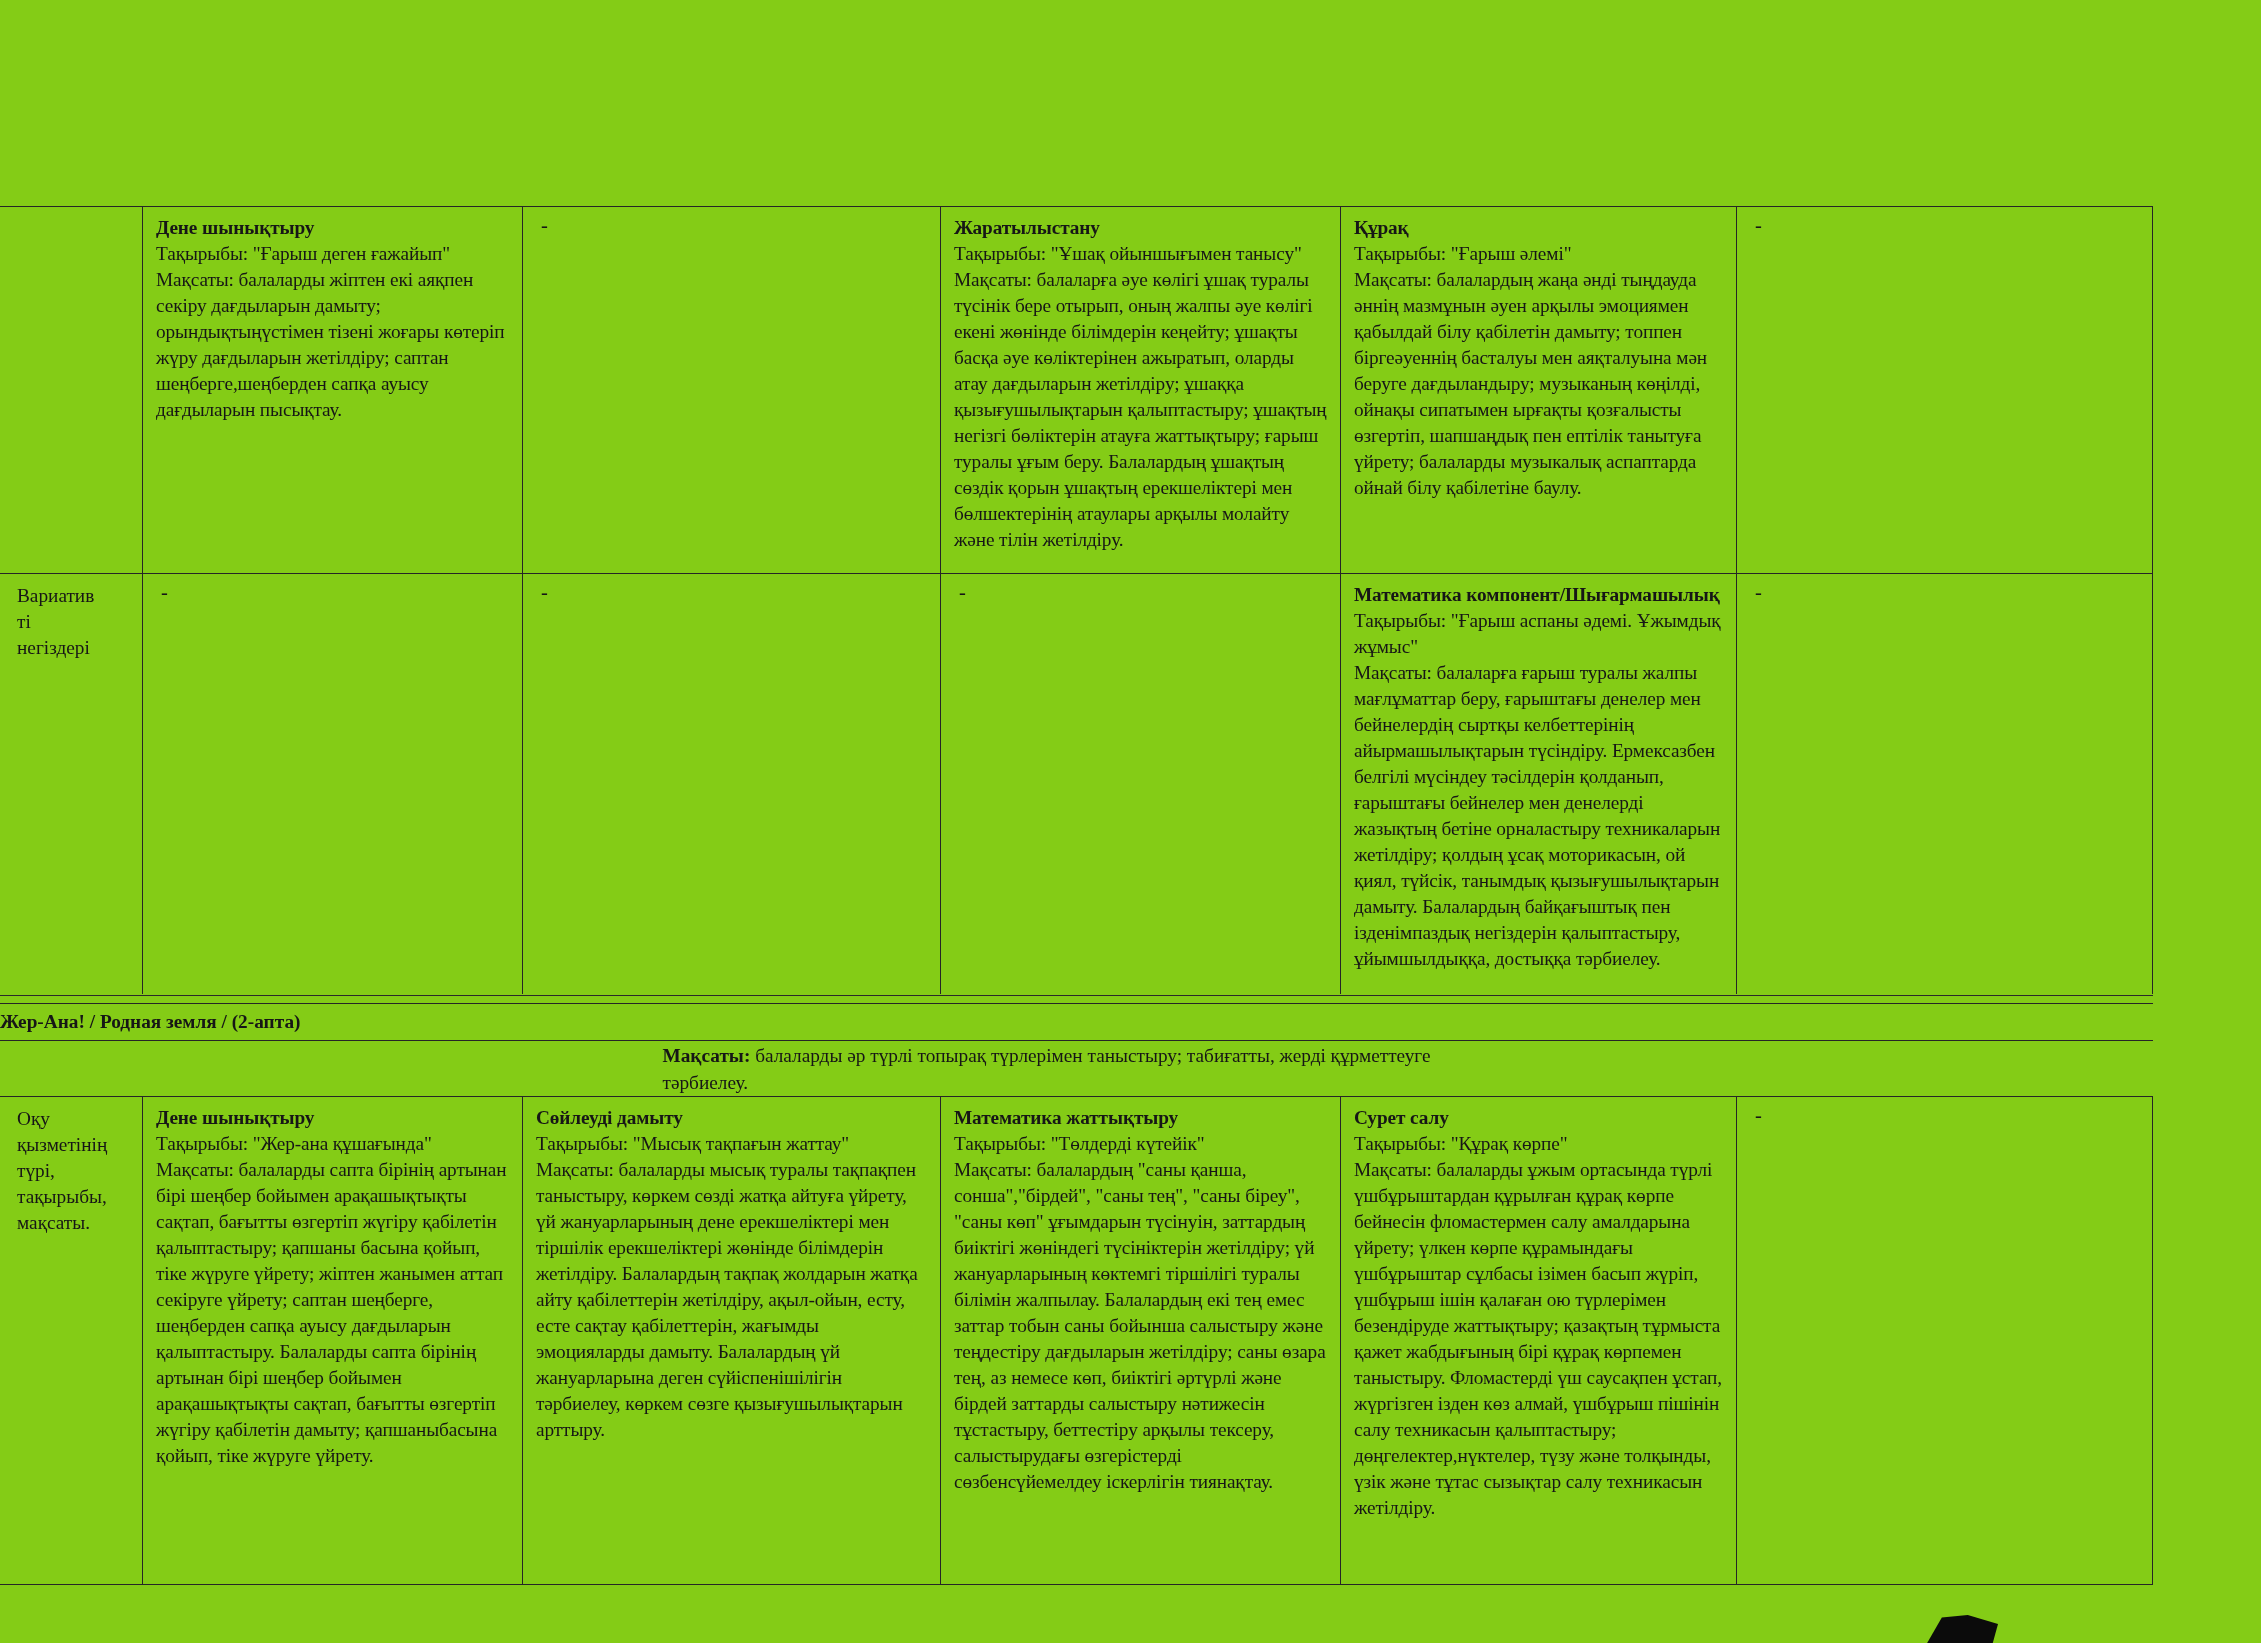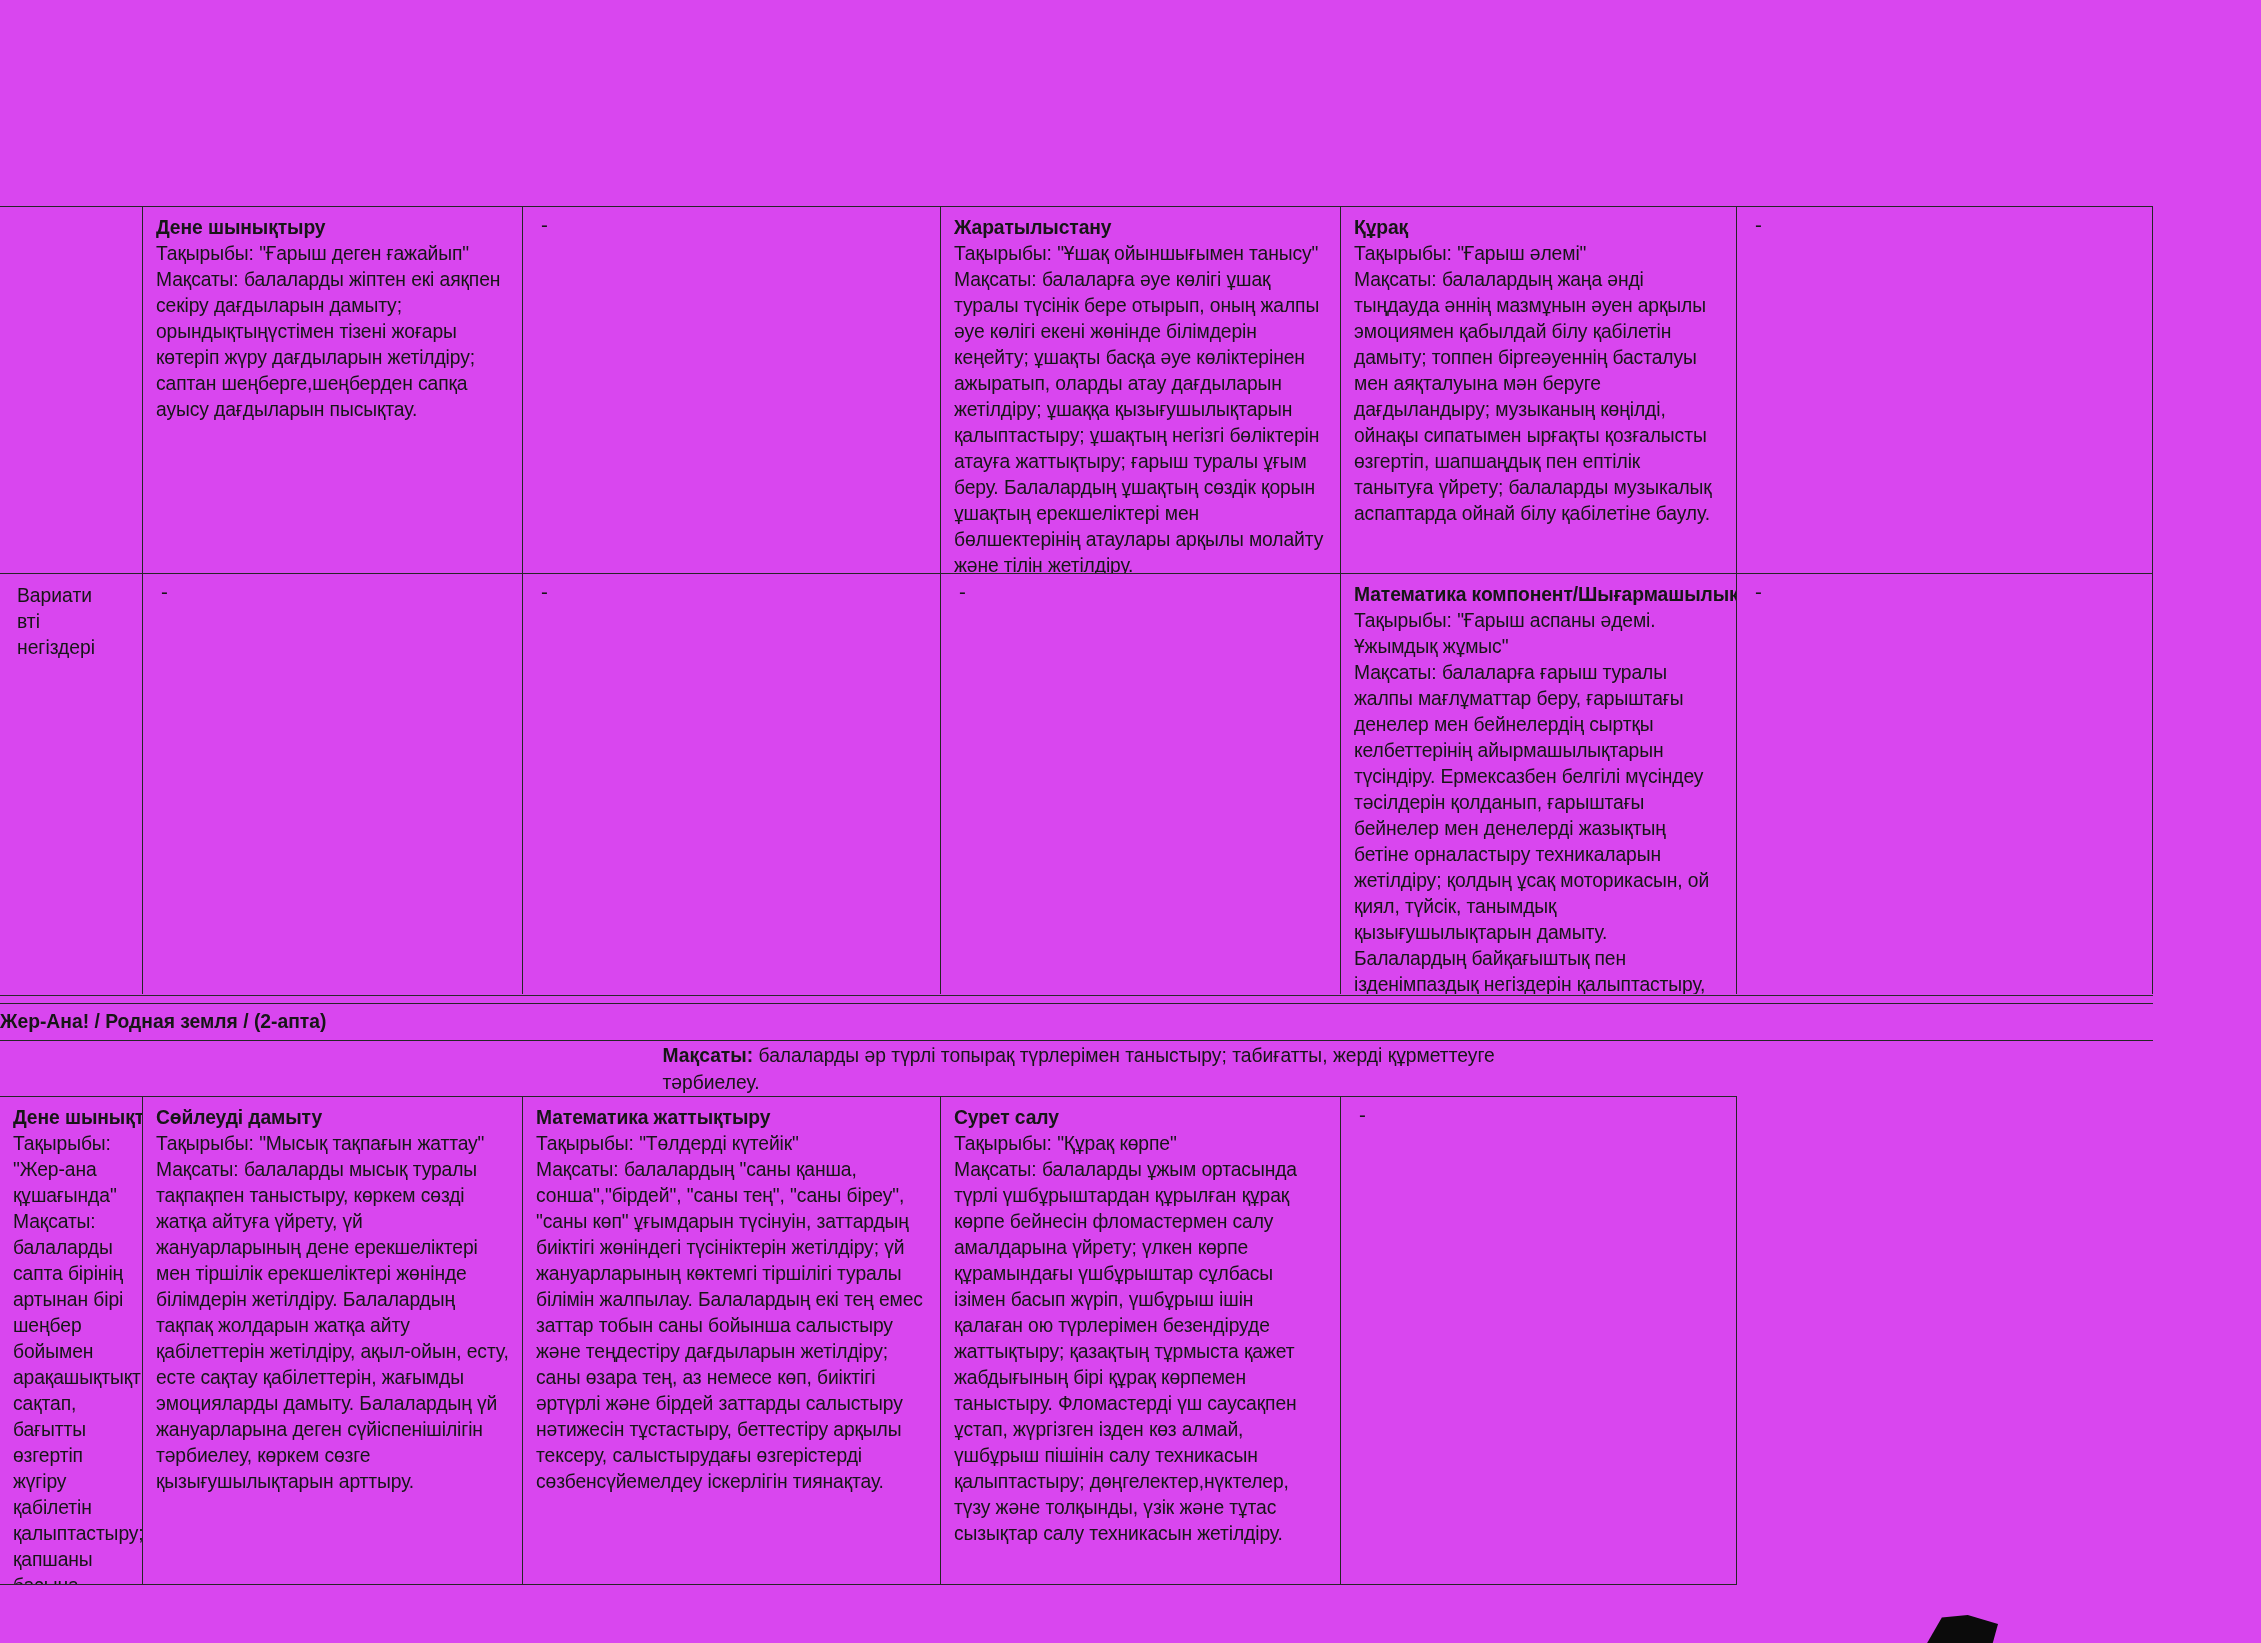--- a/index.html
+++ b/index.html
@@ -1,20 +1,20 @@
 <!DOCTYPE html>
 <html style="font-size:10.3px"><head>
 <meta charset="utf-8">
 <style>
   html,body{margin:0;padding:0;background:#e8e8e8;}
   .page{
     position:relative;
     width:2261px;height:1644px;
-    background:#d946ef;
-    font-family:Liberation Sans, sans-serif;
+    background:#84cc16;
+    font-family:Liberation Serif, serif;
     color:#161616;
     overflow:hidden;
   }
   .grid{
     position:absolute;left:0;
     display:grid;
     grid-template-columns:143px 380px 418px 400px 396px 416px;
   }
   .top-table{top:206px;grid-template-rows:367px 421px;}
   .bottom-table{top:1096px;grid-template-rows:489px;}
@@ -138,20 +138,23 @@
   </div>
 
   <div class="banner banner-goal">
     <div class="inner">
       <span class="goal-bold">Мақсаты:</span><span> балаларды әр түрлі топырақ түрлерімен таныстыру; табиғатты, жерді құрметтеуге тәрбиелеу.</span>
     </div>
   </div>
 
   <div class="grid bottom-table">
 
+    <div class="cell side-label side-label2 bb">
+      <div class="wrap2">Оқу қызметінің түрі, тақырыбы, мақсаты.</div>
+    </div>
 
     <div class="cell bb">
       <div class="cell-title">Дене шынықтыру</div>
       <div class="cell-body">Тақырыбы: "Жер-ана құшағында"
 Мақсаты: балаларды сапта бірінің артынан бірі шеңбер бойымен арақашықтықты сақтап, бағытты өзгертіп жүгіру қабілетін қалыптастыру; қапшаны басына қойып, тіке жүруге үйрету; жіптен жанымен аттап секіруге үйрету; саптан шеңберге, шеңберден сапқа ауысу дағдыларын қалыптастыру. Балаларды сапта бірінің артынан бірі шеңбер бойымен арақашықтықты сақтап, бағытты өзгертіп жүгіру қабілетін дамыту; қапшаныбасына қойып, тіке жүруге үйрету.</div>
     </div>
 
     <div class="cell bb">
       <div class="cell-title">Сөйлеуді дамыту</div>
       <div class="cell-body">Тақырыбы: "Мысық тақпағын жаттау"

